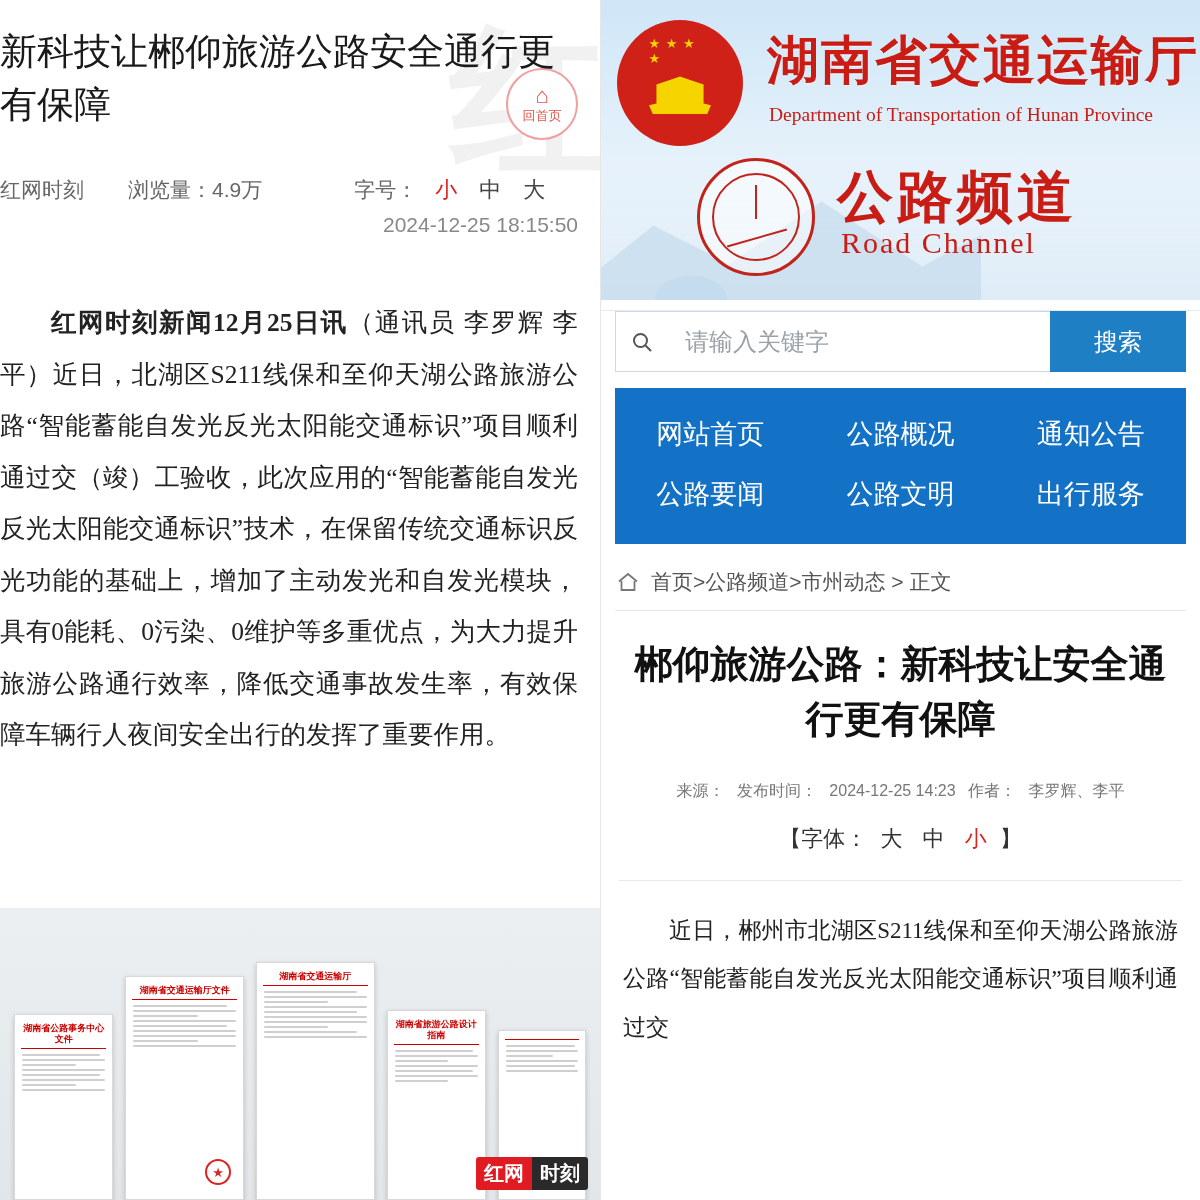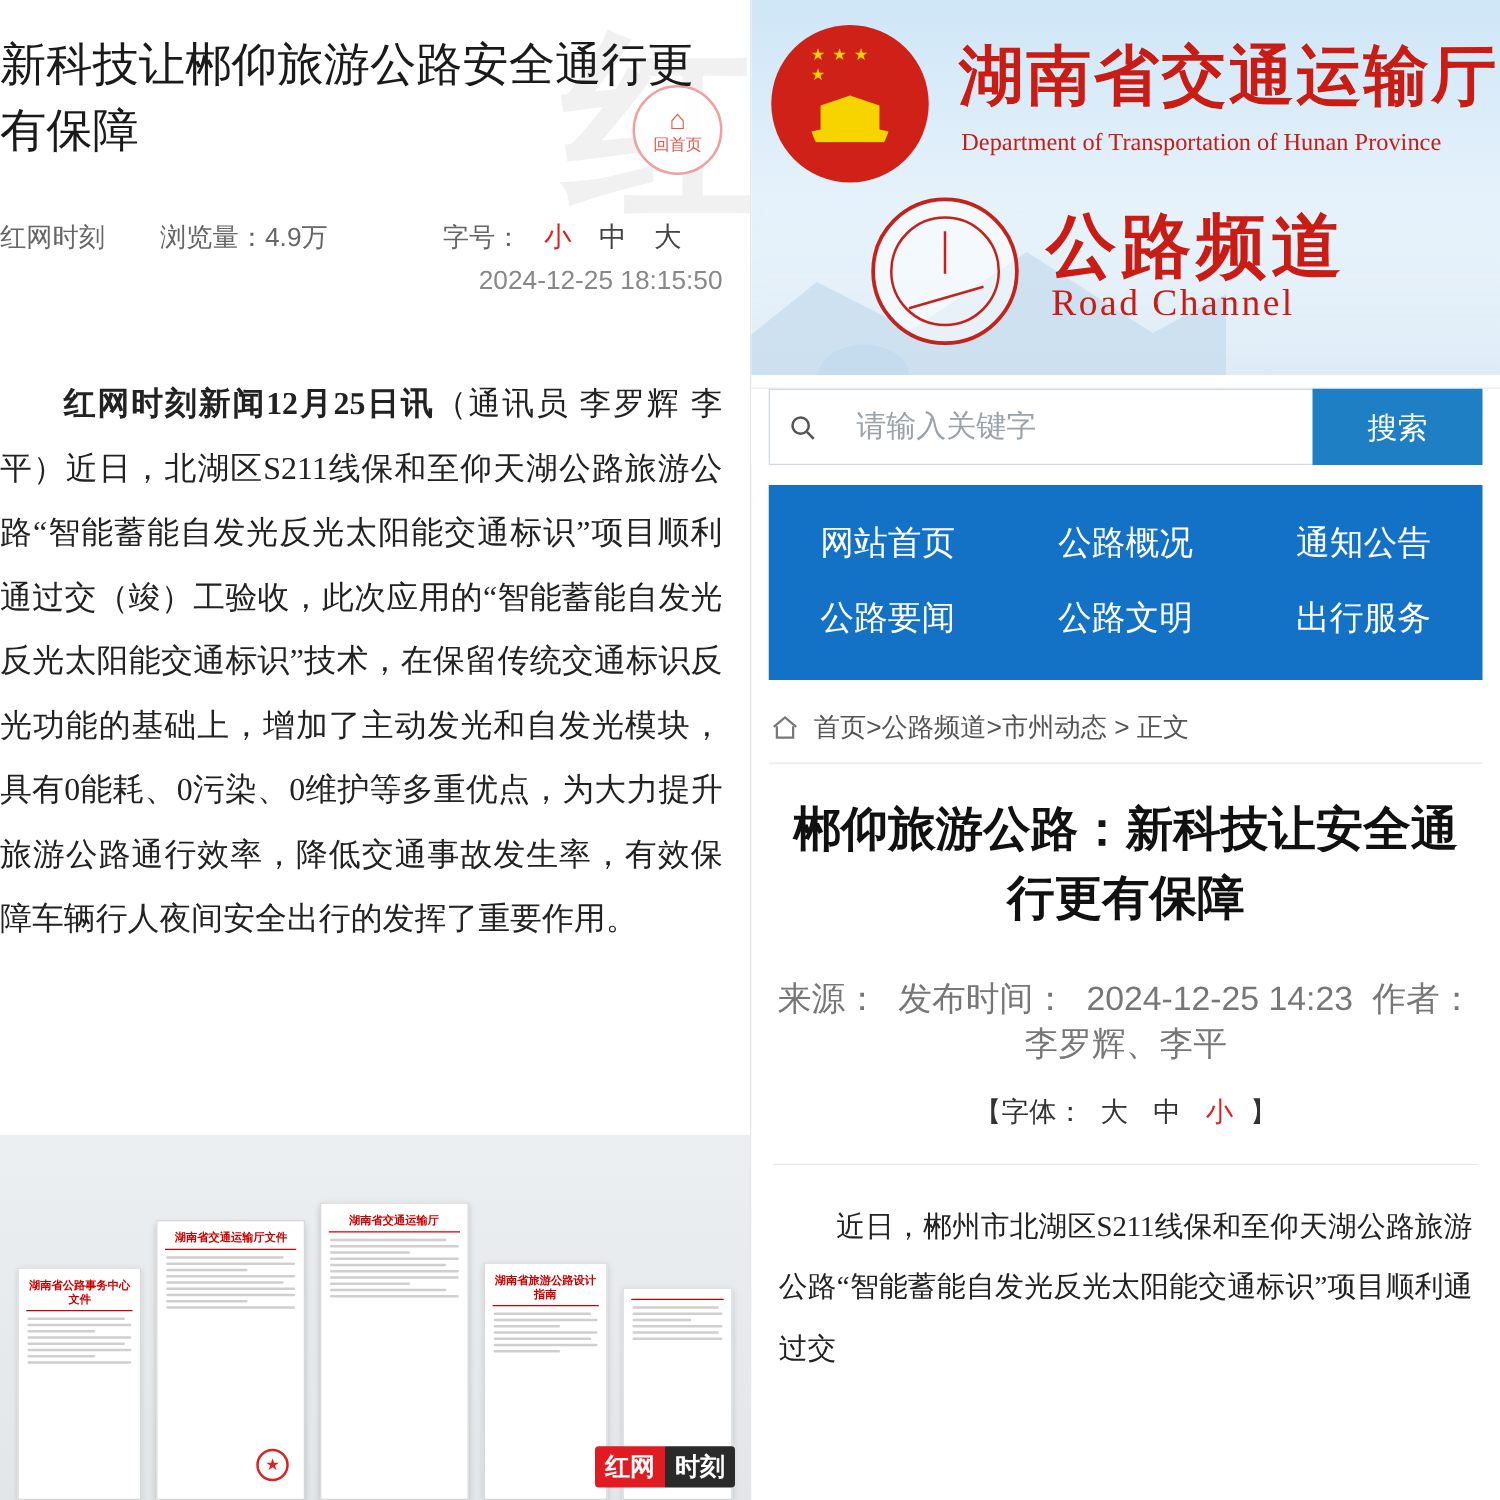--- a/index.html
+++ b/index.html
@@ -298,21 +298,21 @@
   .crumb-home {
     width: 26px; height: 24px; margin-right: 10px; flex: none;
   }
   .art-title {
     margin: 26px 24px 0 24px;
     font-size: 38px; font-weight: bold; color: #111;
     text-align: center; line-height: 1.45;
   }
   .art-meta {
     margin: 34px 14px 0 14px;
-    text-align: center; font-size: 27px; color: #777;
+    text-align: center; font-size: 16px; color: #777;
   }
   .art-meta span { margin: 0 4px; }
   .art-font {
     margin-top: 22px; text-align: center;
     font-size: 22px; color: #333;
   }
   .art-font .fs { margin: 0 7px; cursor: pointer; }
   .art-font .fs.active { color: #e02020; }
   .art-divider {
     margin: 26px 18px 0 18px; height: 1px; background: #e8e8e8;

